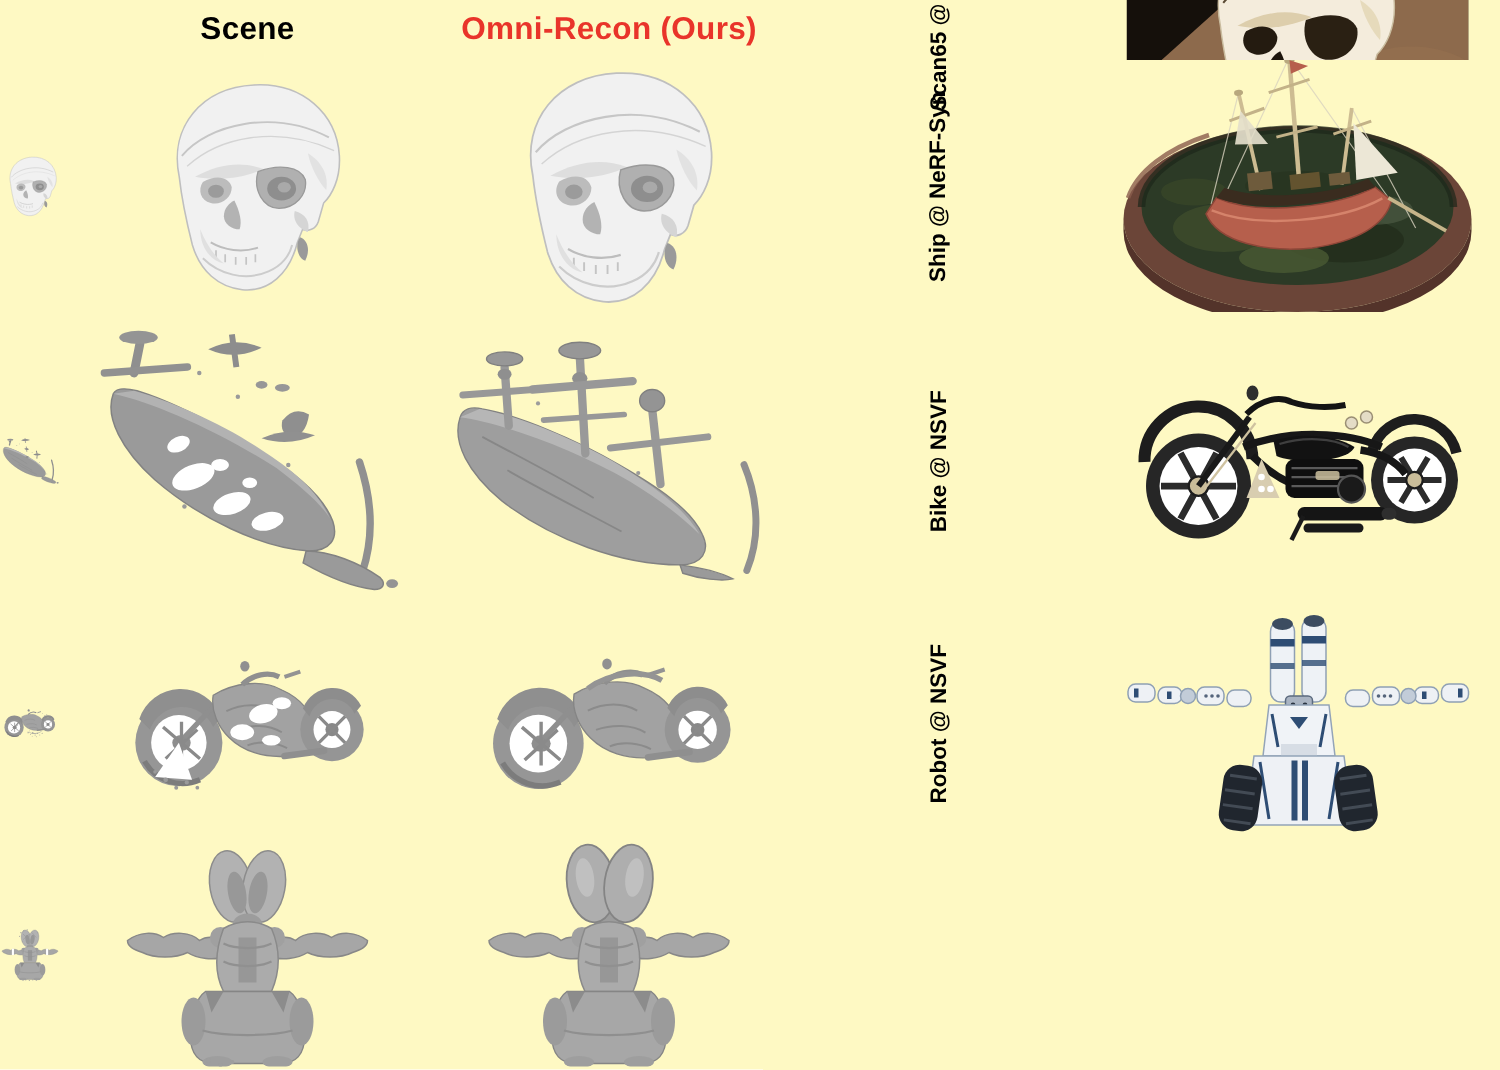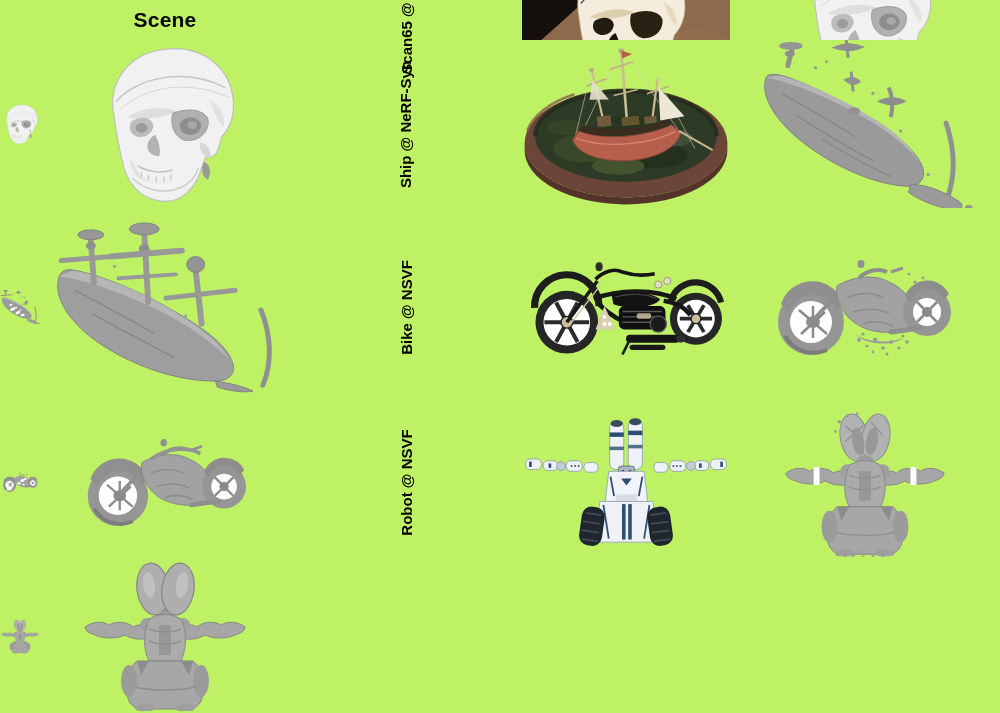--- a/index.html
+++ b/index.html
@@ -1,18 +1,18 @@
 <!DOCTYPE html>
 <html><head>
 <meta charset="utf-8">
 <style>
   * { margin:0; padding:0; box-sizing:border-box; }
   html,body { background:#ffffff; font-family:"Liberation Sans", sans-serif; }
   .fig {
-    position:relative; width:1000px; height:713px; background:#bef264;
+    position:relative; width:1000px; height:713px; background:#fef9c3;
     display:grid;
     grid-template-columns:40px 250px 232px 208px 270px;
     grid-template-rows:40px 168px 198px 152px 155px;
   }
   .corner { }
   .col-hdr {
     display:flex; align-items:center; justify-content:center;
     font-weight:bold; font-size:21px; color:#000; letter-spacing:0.2px;
   }
   .col-hdr.ours { color:#e9342a; }
@@ -93,20 +93,21 @@
       <ellipse cx="66" cy="147" rx="10" ry="4" fill="#9e9e9e"></ellipse>
       <ellipse cx="106" cy="147" rx="10" ry="4" fill="#9e9e9e"></ellipse>
     </symbol>
   </defs>
 </svg>
 
 <div class="fig">
 
   <div class="corner"></div>
   <div class="col-hdr">Scene</div>
+  <div class="col-hdr ours">Omni-Recon (Ours)</div>
 
   <div class="row-label-cell">
     <span class="vlabel">Scan65 @ DTU</span>
   </div>
 
   <div class="cell">
     <svg width="228" height="158" viewBox="0 0 228 158">
       <rect width="228" height="158" fill="#15100b"></rect>
       <polygon points="0,120 78,50 228,12 228,158 0,158" fill="#8d6a4c"></polygon>
       <polygon points="78,50 228,12 228,26 86,60" fill="#64492f"></polygon>

